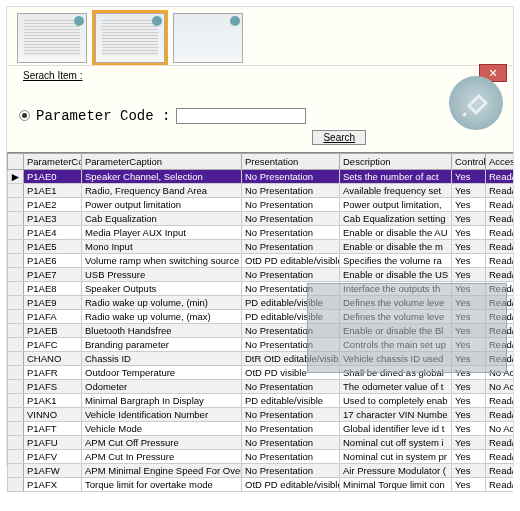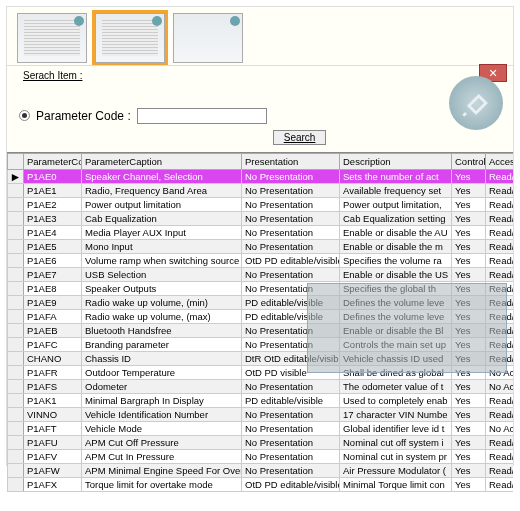--- a/index.html
+++ b/index.html
@@ -51,21 +51,21 @@
     position: relative;
     padding: 4px 12px 4px 12px;
     border-top: 1px solid #ddd;
   }
   .search-row {
     display: flex;
     align-items: center;
     gap: 6px;
     margin: 3px 0;
   }
-  .search-row label { font-size:12px; }
+  .search-row label { font-size:14px;font-family:Liberation Mono, monospace; }
   .radio {
     width:11px;height:11px;border:1px solid #888;border-radius:50%;
     display:inline-block;position:relative;background:#fff;
   }
   .radio.on::after{
     content:"";position:absolute;inset:2px;border-radius:50%;background:#333;
   }
   .text-input {
     border:1px solid #888;
     height:16px;width:130px;background:#fff;
@@ -123,21 +123,21 @@
     overflow:hidden;
   }
   td {
     border:1px solid #ccc;
     padding:1px 3px;
     white-space:nowrap;
     overflow:hidden;
   }
   tbody tr:nth-child(odd) td { background:#fff; }
   tbody tr:nth-child(even) td { background:#f1f1f1; }
-  tbody tr.sel td { background:#d946ef;color:#fff; }
+  tbody tr.sel td { background:#4c1d95;color:#fff; }
   .row-handle {
     width:14px;background:#efefef !important;color:#000 !important;
     border-right:1px solid #aaa;text-align:center;
   }
   .overlay {
     position:absolute;
     top:130px; left:300px; width:200px; height:90px;
     background:rgba(173,184,188,0.55);
     border:1px solid #9ab;
     pointer-events:none;
@@ -268,32 +268,32 @@
             <td>P1AE6</td>
             <td>Volume ramp when switching source</td>
             <td>OtD PD editable/visible</td>
             <td>Specifies the volume ra</td>
             <td>Yes</td>
             <td>Read/Write</td>
           </tr>
           <tr>
             <td class="row-handle"></td>
             <td>P1AE7</td>
-            <td>USB Selection</td>
+            <td>USB Pressure</td>
             <td>No Presentation</td>
             <td>Enable or disable the US</td>
             <td>Yes</td>
             <td>Read/Write</td>
           </tr>
           <tr>
             <td class="row-handle"></td>
             <td>P1AE8</td>
             <td>Speaker Outputs</td>
             <td>No Presentation</td>
-            <td>Specifies the global th</td>
+            <td>Interface the outputs th</td>
             <td>Yes</td>
             <td>Read/Write</td>
           </tr>
           <tr>
             <td class="row-handle"></td>
             <td>P1AE9</td>
             <td>Radio wake up volume, (min)</td>
             <td>PD editable/visible</td>
             <td>Defines the volume leve</td>
             <td>Yes</td>

